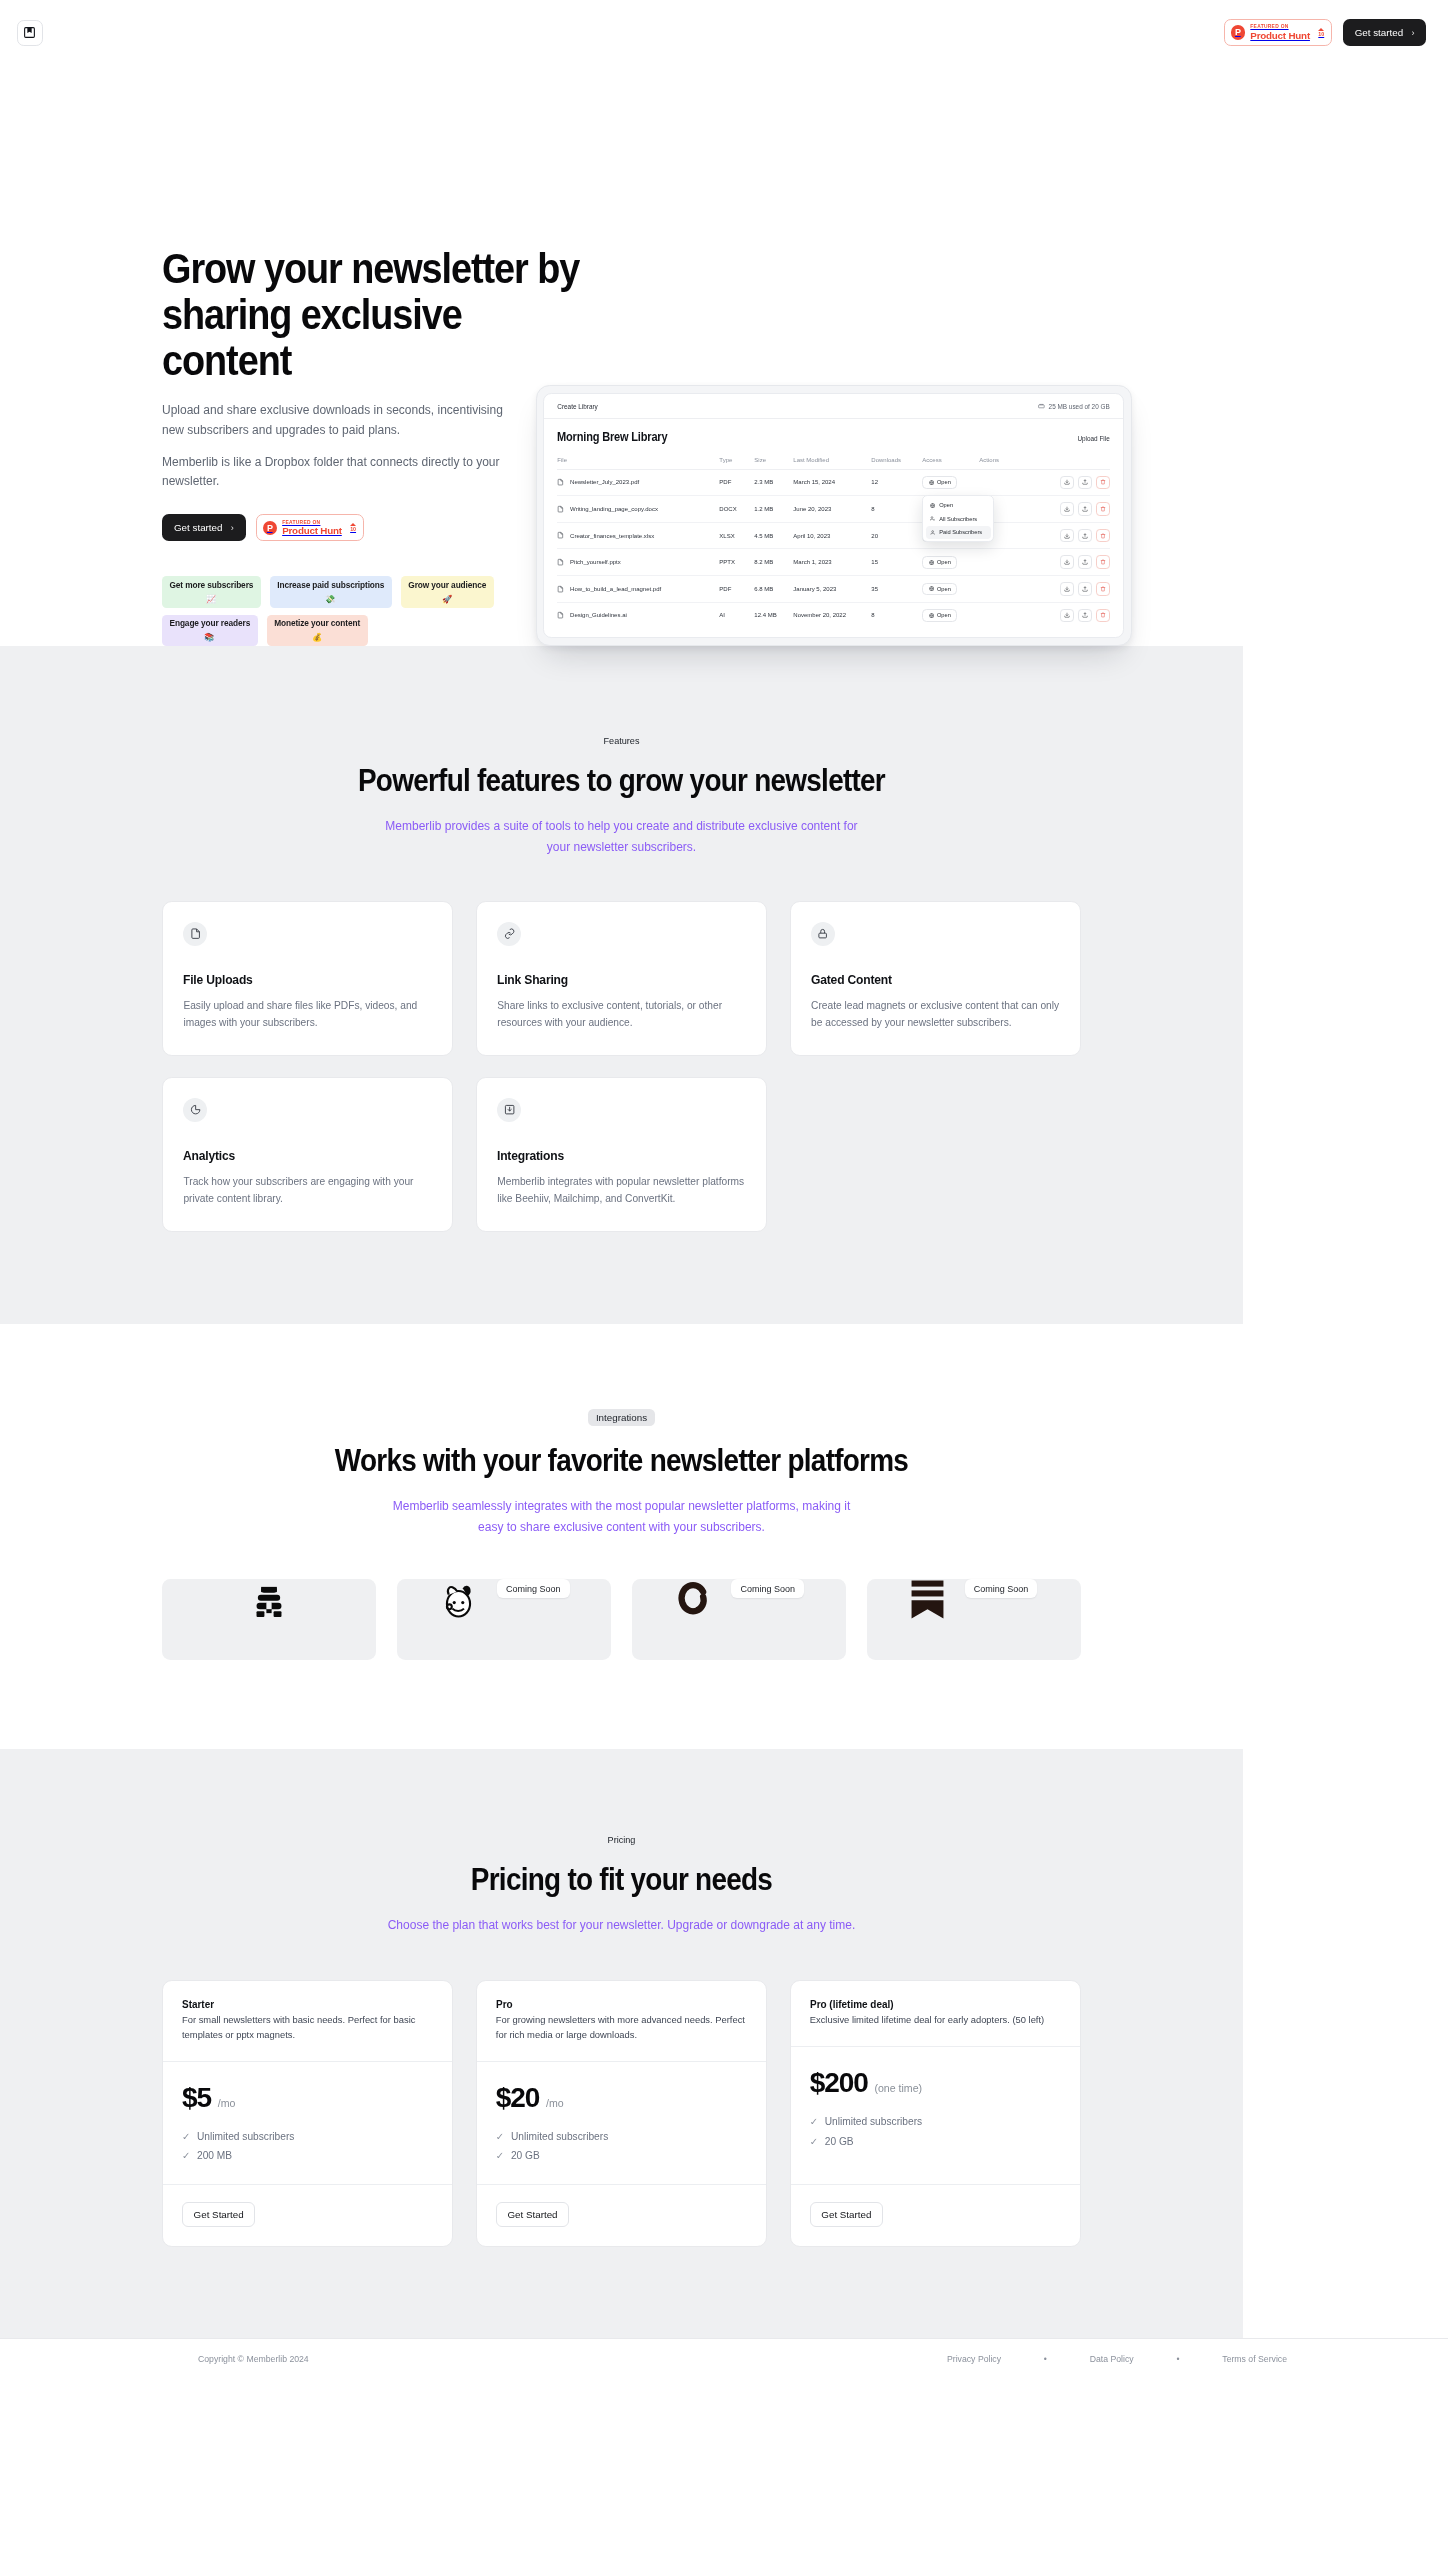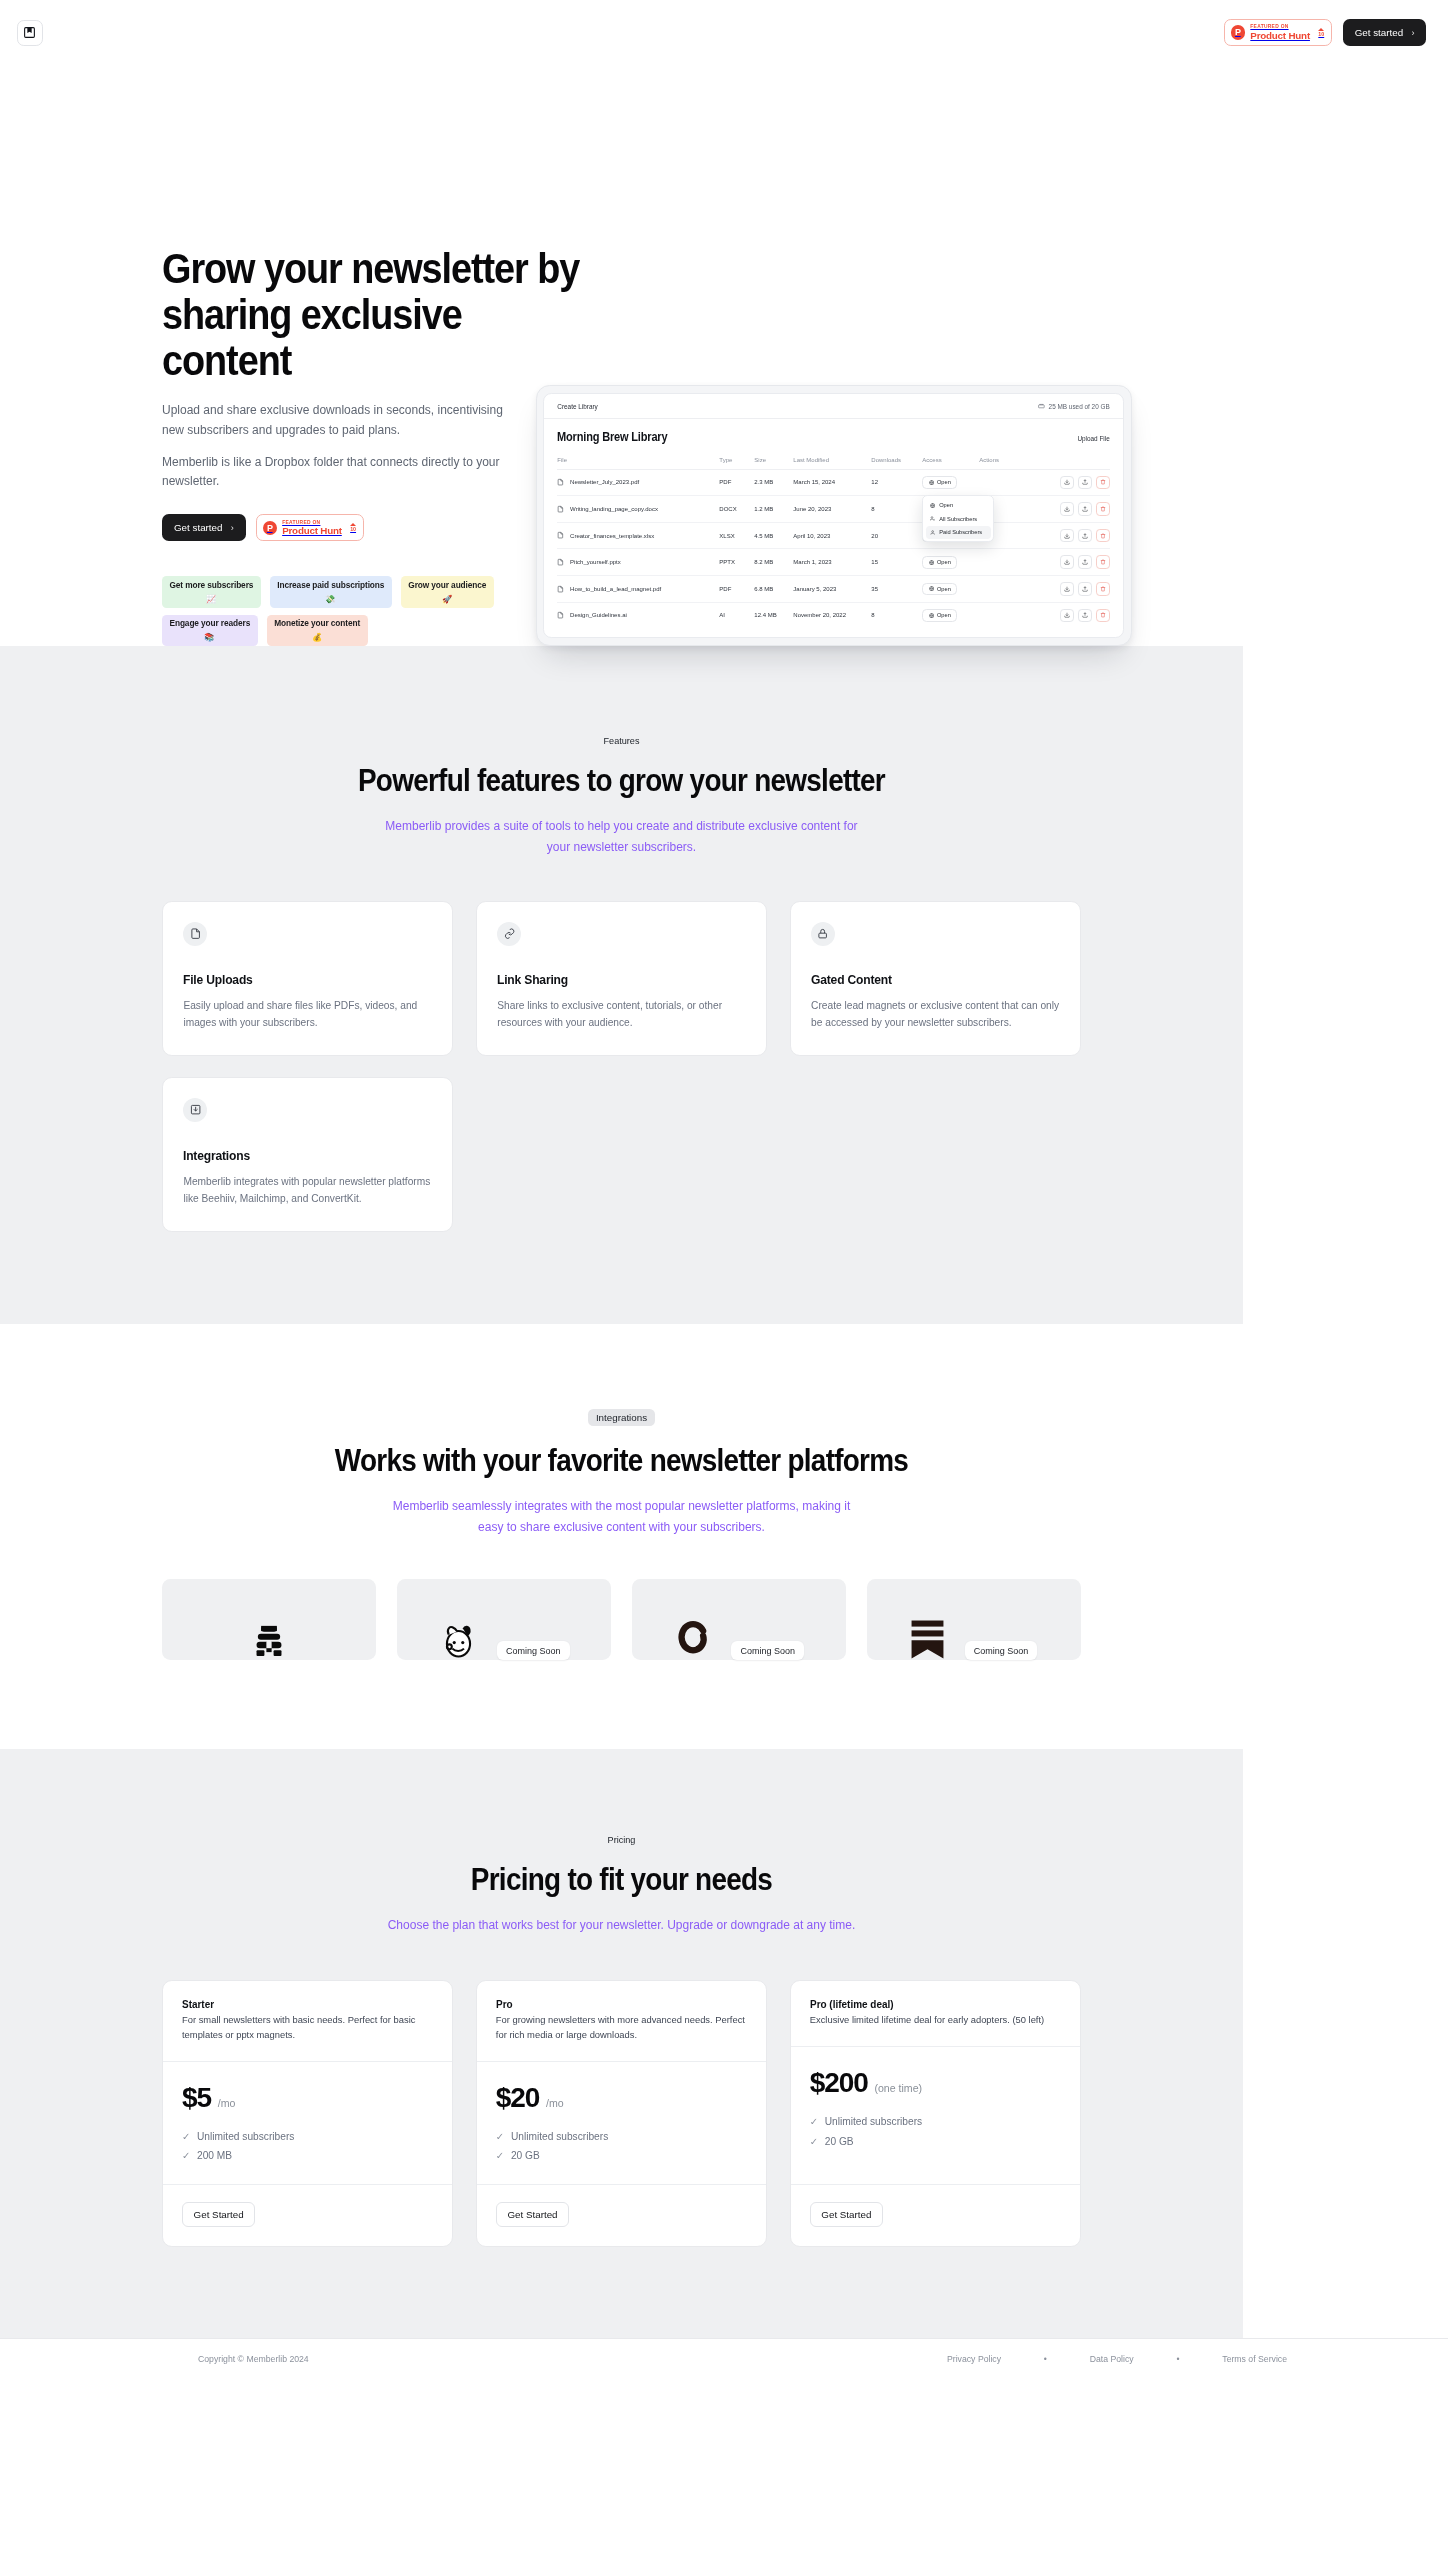--- a/index.html
+++ b/index.html
@@ -261,21 +261,21 @@
   .integration-grid {
     display: grid;
     grid-template-columns: repeat(4, 1fr);
     gap: 20.4px;
     margin-top: 42px;
   }
   .integration-card {
     background: #eff0f2;
     border-radius: 8.3px;
     height: 81px;
-    display: flex; align-items: flex-end; justify-content: center;
+    display: flex; align-items: flex-start; justify-content: center;
     gap: 19.6px;
     position: relative;
   }
   .coming-soon {
     background: #fff; border-radius: 6px;
     font-size: 9px; color: #1d2026;
     padding: 4.5px 9px;
     box-shadow: 0 0.8px 1.5px rgba(16,20,30,.07);
     font-family: "Liberation Sans Narrow","Liberation Sans",sans-serif;
   }
@@ -795,20 +795,29 @@
               <rect x="4" y="11" width="16" height="10" rx="2"></rect>
               <path d="M8 11V7a4 4 0 0 1 8 0v4"></path>
             </svg>
           </div>
           <div class="feature-title">Gated Content</div>
           <div class="feature-desc">Create lead magnets or exclusive content that can only be accessed by your newsletter subscribers.</div>
         </div>
         <div class="feature-card">
           <div class="feature-ico">
             <svg width="11.3" height="11.3" viewBox="0 0 24 24" fill="none" stroke="#3b4048" stroke-width="2">
+              <path d="M21 12A9 9 0 1 1 12 3v9z"></path>
+            </svg>
+          </div>
+          <div class="feature-title">Analytics</div>
+          <div class="feature-desc">Track how your subscribers are engaging with your private content library.</div>
+        </div>
+        <div class="feature-card">
+          <div class="feature-ico">
+            <svg width="11.3" height="11.3" viewBox="0 0 24 24" fill="none" stroke="#3b4048" stroke-width="2">
               <rect x="3" y="3" width="18" height="18" rx="2"></rect>
               <path d="M8 11l4 4 4-4M12 6v9"></path>
             </svg>
           </div>
           <div class="feature-title">Integrations</div>
           <div class="feature-desc">Memberlib integrates with popular newsletter platforms like Beehiiv, Mailchimp, and ConvertKit.</div>
         </div>
       </div>
   </section>
 

